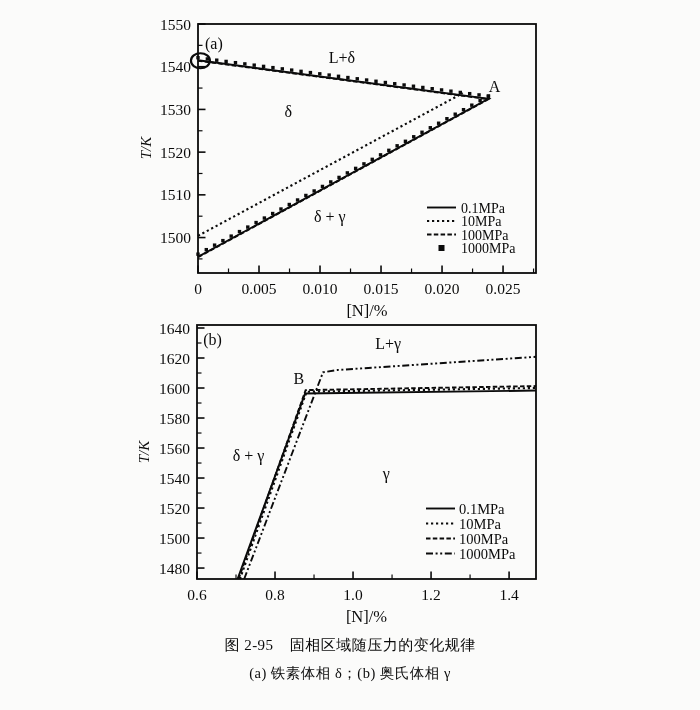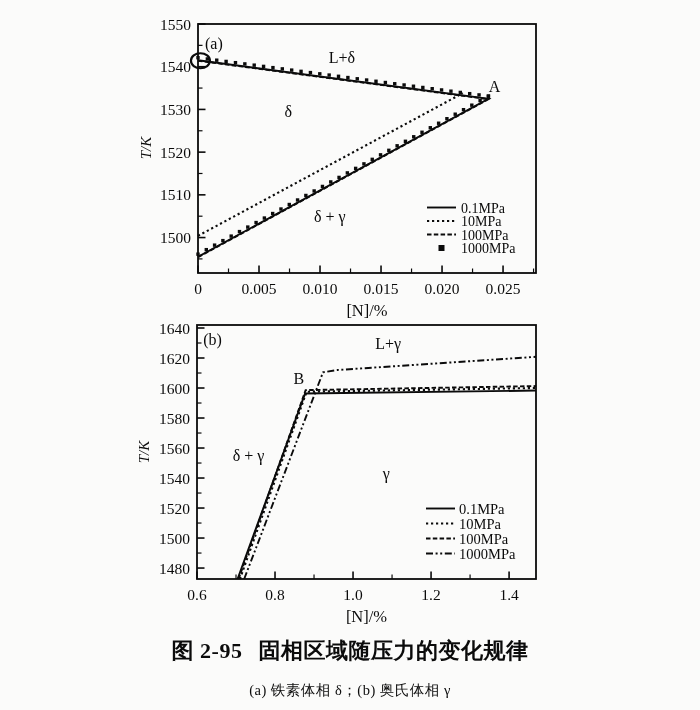--- a/index.html
+++ b/index.html
@@ -1,22 +1,22 @@
 <!DOCTYPE html>
 <html><head>
 <meta charset="utf-8">
 <style>
   html,body{margin:0;padding:0;width:700px;height:710px;overflow:hidden;
     background:#fbfbfa;font-family:"Liberation Serif",serif;color:#0b0b0b;}
   .page{position:relative;width:700px;height:710px;}
   svg text{fill:#0b0b0b;}
   .caption{position:absolute;left:0;top:636px;width:700px;text-align:center;}
-  .caption-main{font-size:22px;font-weight:700;letter-spacing:0.5px;}
+  .caption-main{font-size:15px;font-weight:400;letter-spacing:0.5px;}
   .caption-main .fignum{margin-right:16px;}
-  .caption-sub{margin-top:15px;font-size:14.5px;letter-spacing:0.5px;}
+  .caption-sub{margin-top:9px;font-size:14.5px;letter-spacing:0.5px;}
 </style>
 </head>
 <body>
 
 <div class="page">
   <svg id="figure-svg" width="700" height="636" viewBox="0 0 700 636">
       <g>
         <rect x="198" y="24" width="338" height="249" fill="none" stroke="#0b0b0b" stroke-width="1.8"></rect>
         <line x1="198" y1="273" x2="198" y2="265.5" stroke="#0b0b0b" stroke-width="1.6"></line>
         <text x="198" y="293.5" text-anchor="middle" font-size="15.5">0</text>

